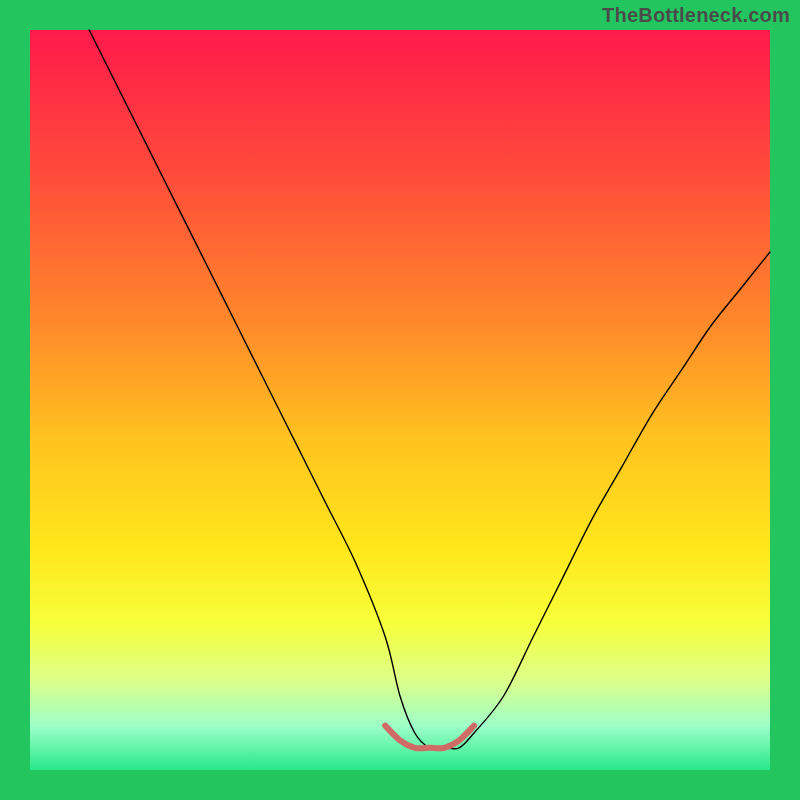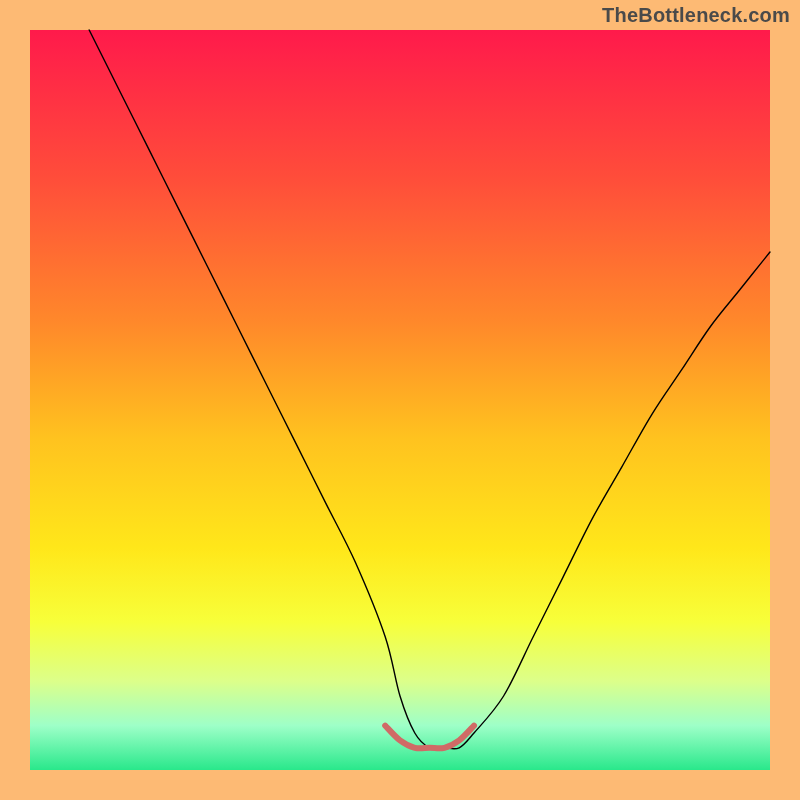--- a/index.html
+++ b/index.html
@@ -8,21 +8,21 @@
     width: 800px;
     height: 800px;
     background: #000;
     overflow: hidden;
     font-family: Arial, Helvetica, sans-serif;
   }
   .stage {
     position: relative;
     width: 800px;
     height: 800px;
-    background: #fdba74;
+    background: #22c55e;
   }
   .watermark {
     position: absolute;
     top: 4px;
     right: 10px;
     color: #4a4a4a;
     font-size: 20px;
     font-weight: 600;
     letter-spacing: 0.2px;
     z-index: 5;

